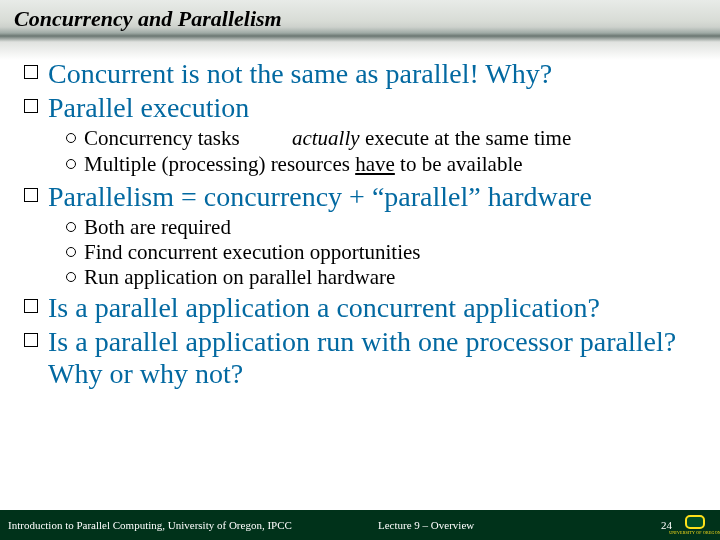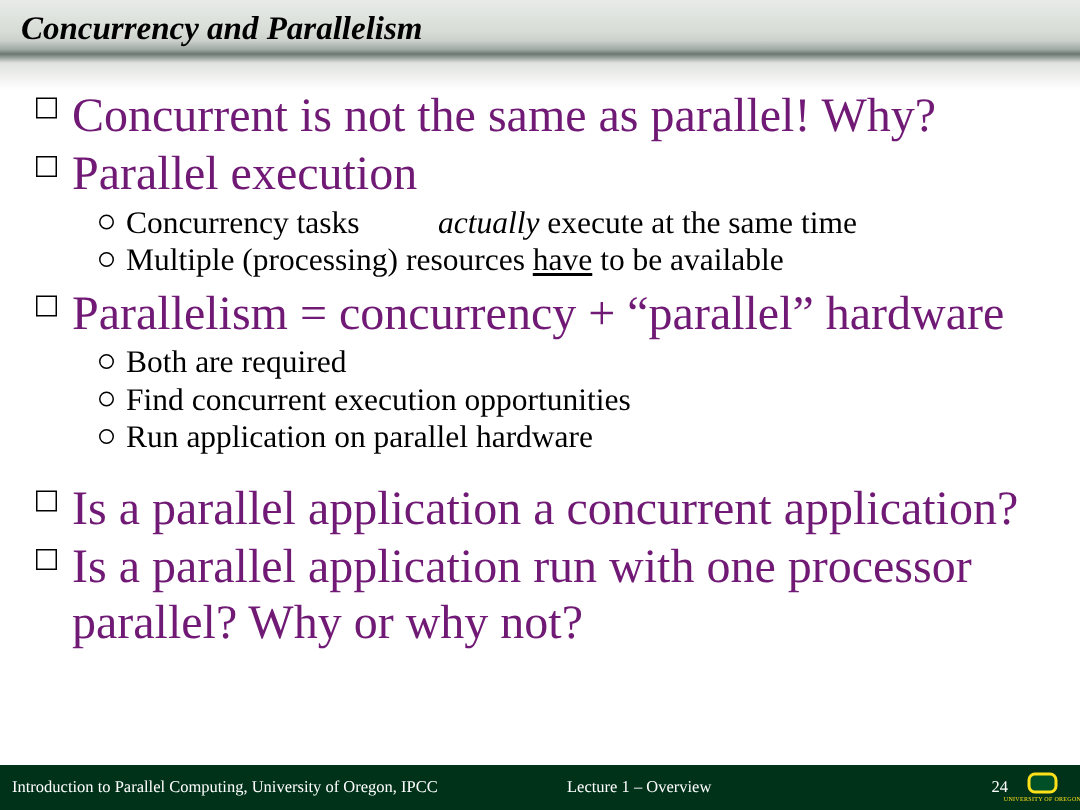--- a/index.html
+++ b/index.html
@@ -43,23 +43,23 @@
     margin-top: 2px;
   }
   .bullet-icon {
     width: 14px; height: 14px;
     border: 1.5px solid #000;
     margin-top: 7px;
     margin-right: 10px;
     flex-shrink: 0;
   }
   .bullet-text {
-    font-size: 32px;
+    font-size: 28px;
     line-height: 1.15;
-    color: #701a75;
+    color: #0369a1;
   }
   .sub-list {
     margin-left: 42px;
     margin-top: 2px;
   }
   .sub-row {
     display: flex;
     align-items: flex-start;
   }
   .sub-icon {
@@ -171,33 +171,33 @@
     <div class="sub-row">
       <div class="sub-icon"></div>
       <div class="sub-text">Find concurrent execution opportunities</div>
     </div>
     <div class="sub-row">
       <div class="sub-icon"></div>
       <div class="sub-text">Run application on parallel hardware</div>
     </div>
   </div>
 
-  <div class="bullet-row" style="margin-top:16px;">
+  <div class="bullet-row" style="margin-top:1px;">
     <div class="bullet-icon"></div>
     <div class="bullet-text">Is a parallel application a concurrent application?</div>
   </div>
 
   <div class="bullet-row">
     <div class="bullet-icon"></div>
     <div class="bullet-text">Is a parallel application run with one processor parallel?  Why or why not?</div>
   </div>
 
 </div>
 
 <div class="footer-bar">
   <div class="footer-left">Introduction to Parallel Computing, University of Oregon, IPCC</div>
-  <div class="footer-center">Lecture 1 – Overview</div>
+  <div class="footer-center">Lecture 9 – Overview</div>
   <div class="footer-right">24</div>
   <div class="logo">
     <div class="logo-o"></div>
     <div class="logo-text">UNIVERSITY OF OREGON</div>
   </div>
 </div>
 
 </body></html>

